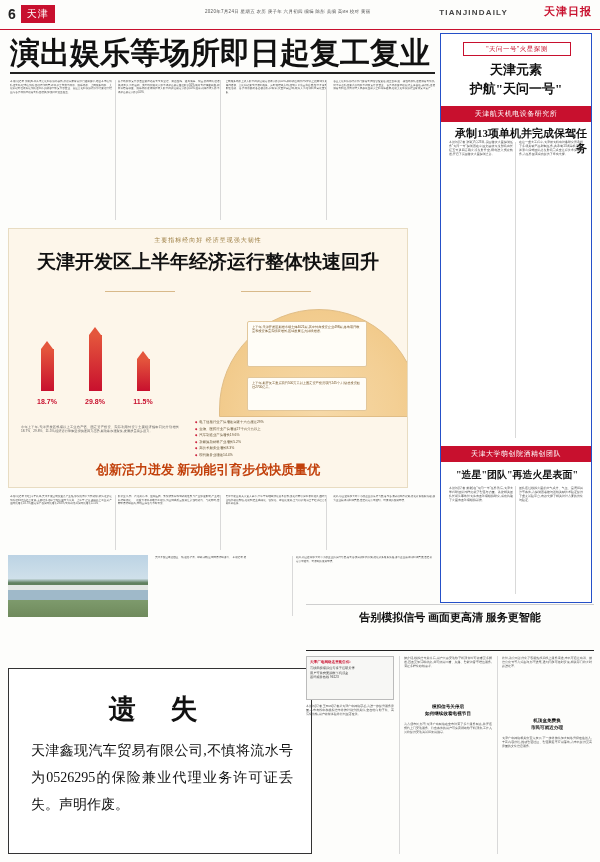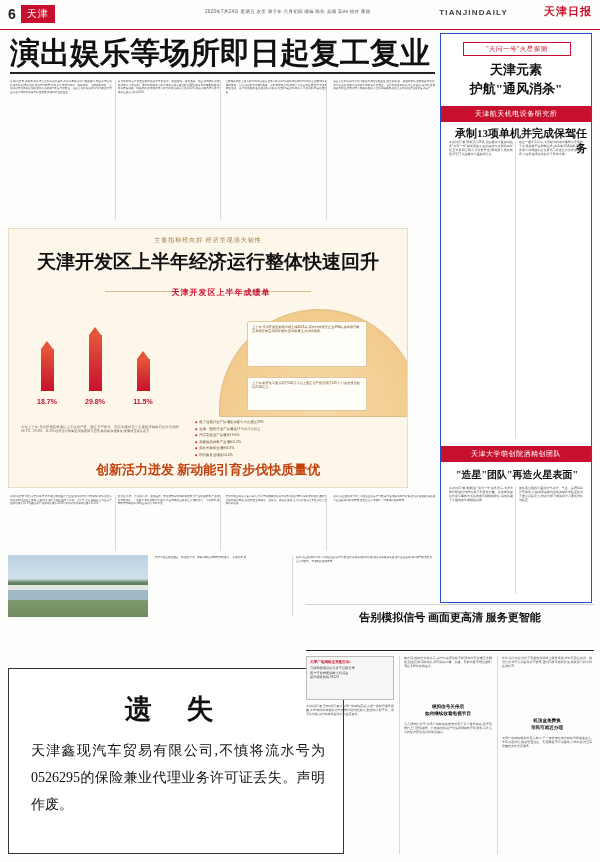--- a/index.html
+++ b/index.html
@@ -274,21 +274,21 @@
     position: absolute;
     left: 0; top: 35px;
     width: 140px; height: 10px;
     background: #9fb9c9;
   }
 
   
   .lostbox {
     position: absolute;
     left: 8px; top: 668px;
-    width: 336px;
+    width: 304px;
     height: 186px;
     border: 1.5px solid #333;
     box-sizing: border-box;
     background: #fff;
   }
   .lost-title {
     position: absolute;
     left: 0; right: 0; top: 22px;
     text-align: center;
     font-family: "Liberation Serif", serif;
@@ -448,21 +448,20 @@
   <div class="colrule" style="left:115px; top:80px; height:140px;"></div>
   <div class="colrule" style="left:220px; top:80px; height:140px;"></div>
   <div class="colrule" style="left:326px; top:80px; height:140px;"></div>
 
   <div class="infobox">
     <div class="kicker">主要指标经向好 经济呈现强大韧性</div>
     <div class="title">天津开发区上半年经济运行整体快速回升</div>
 
     <div class="ribbon-line" style="left:96px;"></div>
     <div class="ribbon-line" style="right:96px;"></div>
-    <div class="ribbon">天津开发区上半年成绩单</div>
 
     <div class="chart-area">
       <div class="bar-cap" style="left:14px; bottom:68px;"></div>
       <div class="bar" style="left:14px; height:42px;"></div>
       <div class="bar-label" style="left:3px;">18.7%</div>
 
       <div class="bar-cap" style="left:62px; bottom:82px;"></div>
       <div class="bar" style="left:62px; height:56px;"></div>
       <div class="bar-label" style="left:51px;">29.8%</div>
 
@@ -508,21 +507,21 @@
   <div class="colrule" style="left:292px; top:556px; height:60px;"></div>
 
   <div class="lostbox">
     <div class="lost-title">遗 失</div>
     <div class="lost-body">天津鑫现汽车贸易有限公司,不慎将流水号为0526295的保险兼业代理业务许可证丢失。声明作废。</div>
   </div>
 
   <div class="rightcol">
     <div class="rc-tag">"天问一号"火星探测</div>
     <div class="rc-title" style="white-space:pre-line;">天津元素
-护航"通风消杀"</div>
+护航"天问一号"</div>
 
     <div class="rc-band" style="top:72px;">天津航天机电设备研究所</div>
     <div class="rc-sub" style="top:92px;">承制13项单机并完成保驾任务</div>
 
     <div class="tinytext t3" style="position:absolute; left:8px; top:106px; width:64px; height:300px;">本报讯(记者 张璐)7月23日,我国首次火星探测任务"天问一号"探测器在中国文昌航天发射场由长征五号遥四运载火箭发射升空,顺利进入预定轨道,开启了我国首次火星探测之旅。</div>
     <div class="tinytext t3" style="position:absolute; left:78px; top:106px; width:64px; height:300px;">在这一重大工程中,天津航天机电设备研究所承担了多项关键产品研制任务,共承制13项单机产品,并派出保驾团队赴发射场完成全过程技术保障任务,为任务圆满成功提供了坚实支撑。</div>
     <div class="colrule" style="left:74px; top:108px; height:296px;"></div>
 
     <div class="rc-band" style="top:412px;">天津大学萌创院酒精创团队</div>
     <div class="rc-quote" style="top:434px;">"造星"团队"再造火星表面"</div>

